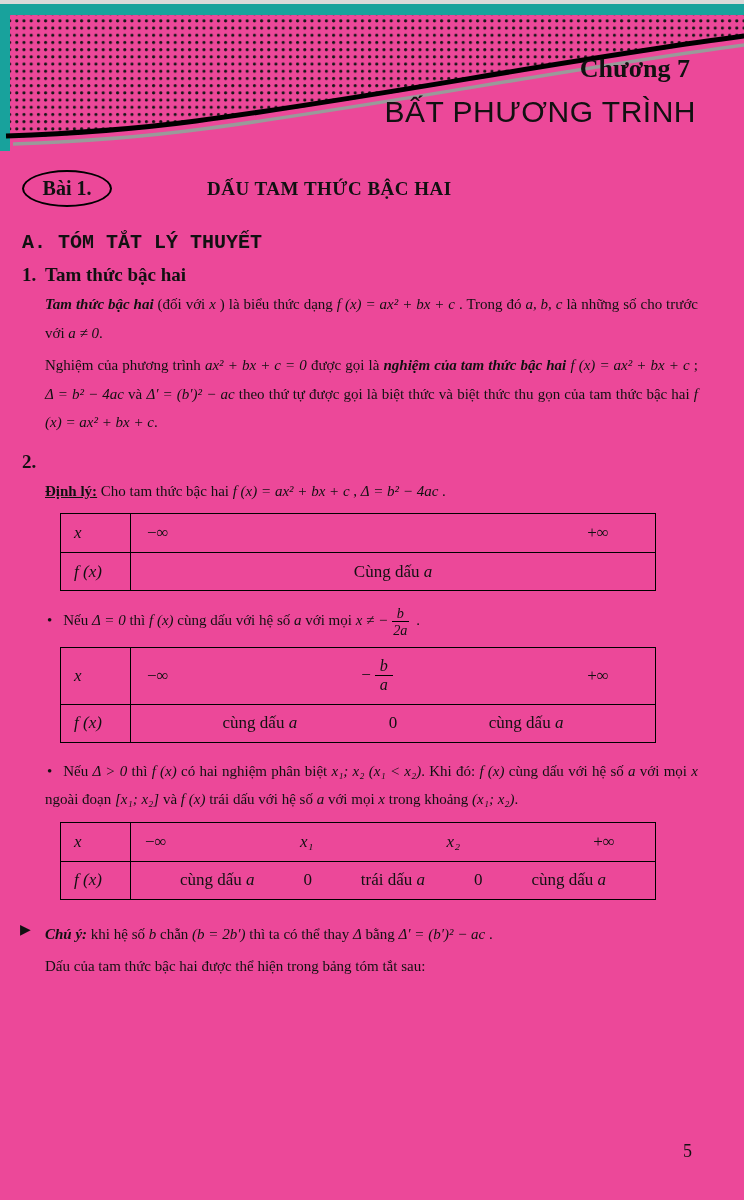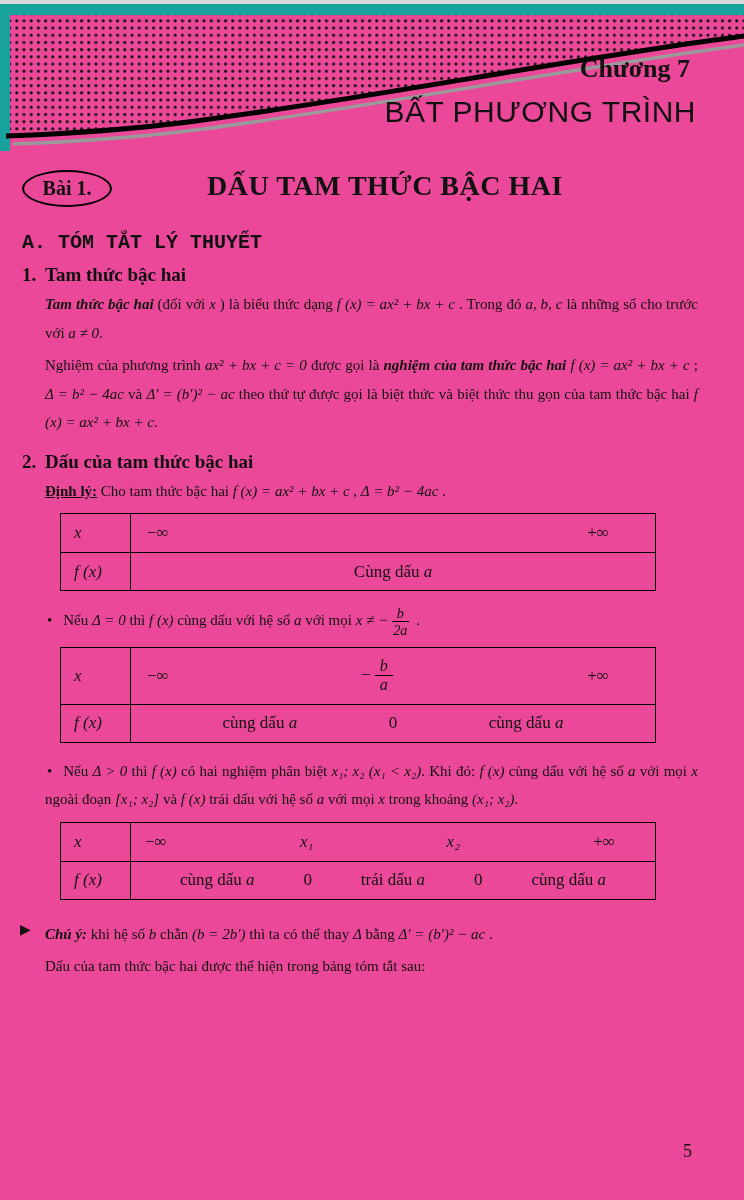--- a/index.html
+++ b/index.html
@@ -15,27 +15,27 @@
   }
   
   .hdr{position:relative;height:150px;}
   .hdr svg{position:absolute;left:0;top:0;}
   .ch-label{position:absolute;top:50px;right:54px;font-size:26px;font-weight:bold;}
   .ch-title{
     position:absolute;top:91px;right:48px;font-size:30px;font-weight:normal;
     font-family:"Liberation Sans","DejaVu Sans",sans-serif;letter-spacing:.5px;
   }
   
-  .lesson-row{display:flex;align-items:flex-start;margin:16px 22px 0 22px;}
+  .lesson-row{display:flex;align-items:center;margin:16px 22px 0 22px;}
   .badge{
     width:90px;height:37px;border:2.5px solid #000;border-radius:50%;
     display:flex;align-items:center;justify-content:center;
     font-weight:bold;font-size:20px;flex:0 0 auto;
   }
-  .lesson-title{font-size:28px;font-weight:bold;margin-left:95px;letter-spacing:.5px;white-space:nowrap;}
+  .lesson-title{font-size:19px;font-weight:bold;margin-left:95px;letter-spacing:.5px;white-space:nowrap;}
   
   .content{padding:0 46px 0 22px;}
   .sec{
     font-family:Liberation Mono, monospace;
     font-size:20px;font-weight:bold;margin-top:24px;
   }
   .sub{font-size:19px;font-weight:bold;margin-top:10px;display:flex;}
   .sub .no{width:23px;flex:0 0 auto;}
   .body{font-size:15px;line-height:1.9;text-align:justify;margin-left:23px;margin-top:4px;}
   .seg-n{font-style:normal;}
@@ -106,21 +106,20 @@
     <h3 class="sub">
       <span class="no">1.</span>
       <span>Tam thức bậc hai</span>
     </h3>
 
     <p class="body"><span class="seg-bi">Tam thức bậc hai </span><span class="seg-n">(đối với </span><span class="seg-i">x</span><span class="seg-n"> ) là biểu thức dạng </span><span class="seg-i">f (x) = ax² + bx + c</span><span class="seg-n"> . Trong đó </span><span class="seg-i">a, b, c</span><span class="seg-n"> là những số cho trước với </span><span class="seg-i">a ≠ 0</span><span class="seg-n">.</span></p>
     <p class="body"><span class="seg-n">Nghiệm của phương trình </span><span class="seg-i">ax² + bx + c = 0</span><span class="seg-n"> được gọi là </span><span class="seg-bi">nghiệm của tam thức bậc hai </span><span class="seg-i">f (x) = ax² + bx + c</span><span class="seg-n"> ; </span><span class="seg-i">Δ = b² − 4ac</span><span class="seg-n"> và </span><span class="seg-i">Δ′ = (b′)² − ac</span><span class="seg-n"> theo thứ tự được gọi là biệt thức và biệt thức thu gọn của tam thức bậc hai </span><span class="seg-i">f (x) = ax² + bx + c</span><span class="seg-n">.</span></p>
 
     <h3 class="sub" style="margin-top:14px;">
       <span class="no">2.</span>
-      <span>Dấu của tam thức bậc hai</span>
     </h3>
 
     <p class="body"><span class="seg-bu">Định lý:</span><span class="seg-n"> Cho tam thức bậc hai </span><span class="seg-i">f (x) = ax² + bx + c</span><span class="seg-n"> , </span><span class="seg-i">Δ = b² − 4ac</span><span class="seg-n"> .</span></p>
 
 
     <div class="sign-table">
       <div class="st-row">
         <div class="st-label">x</div>
         <div class="st-main sb">
           <span>−∞</span>

